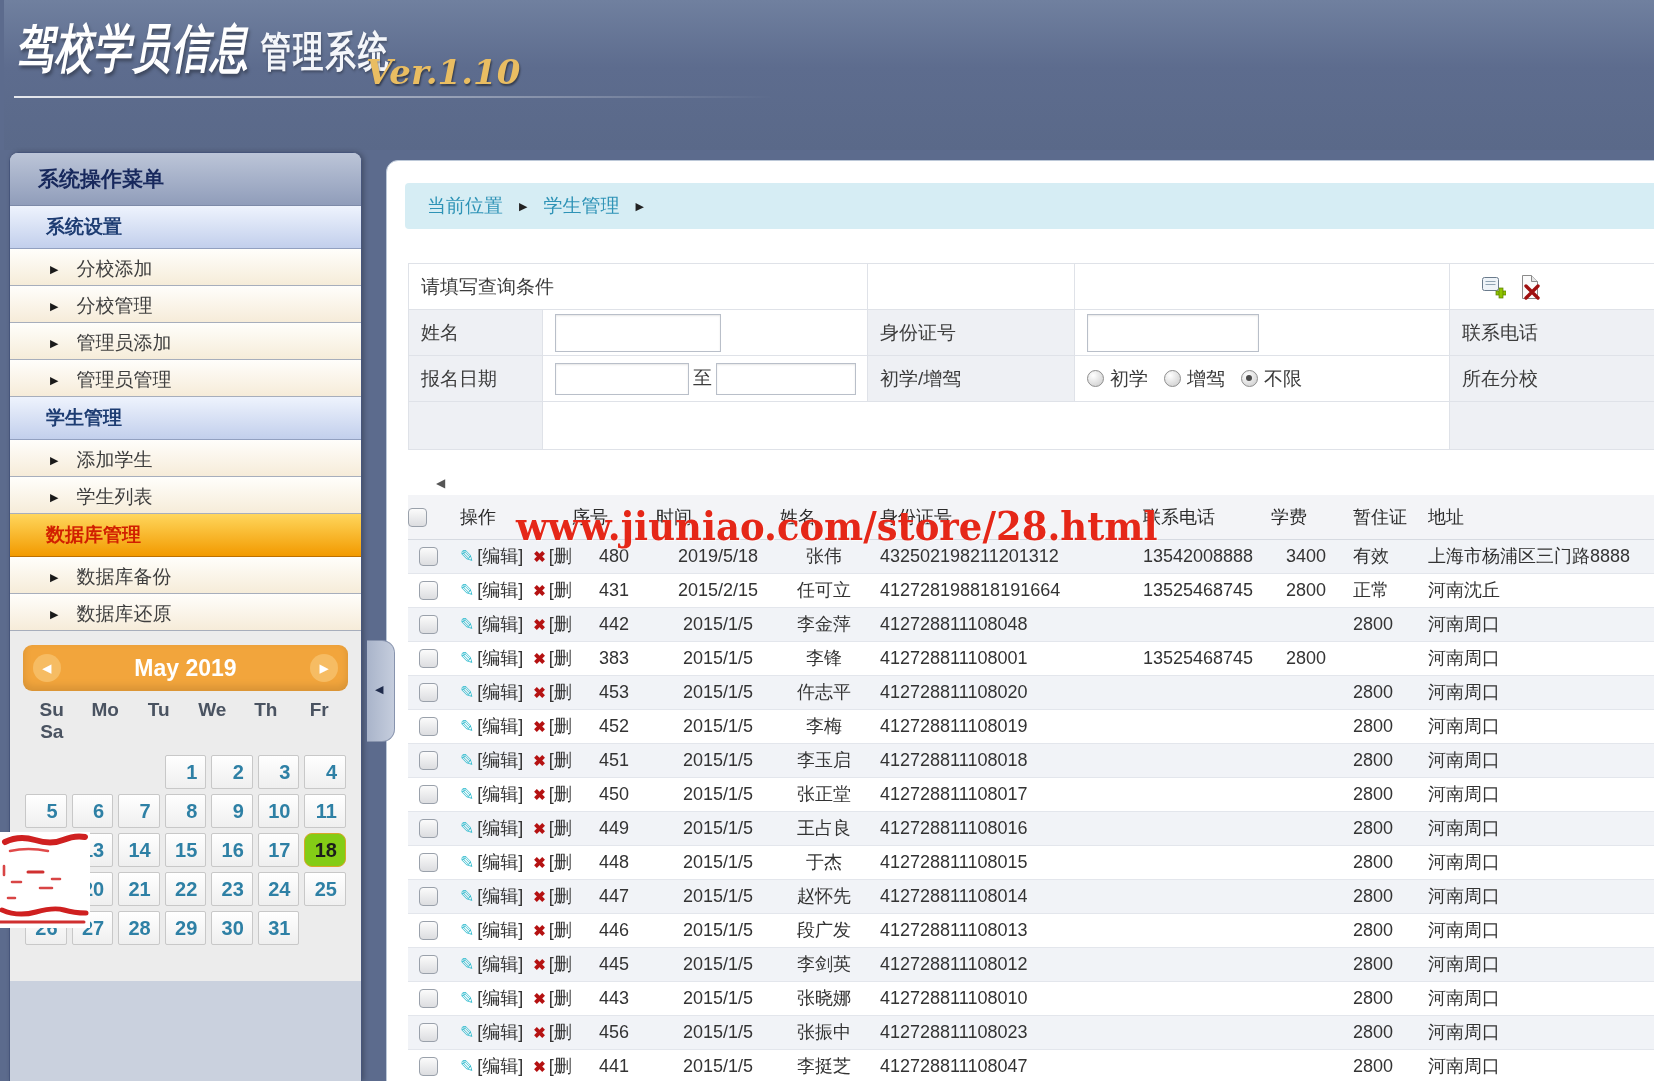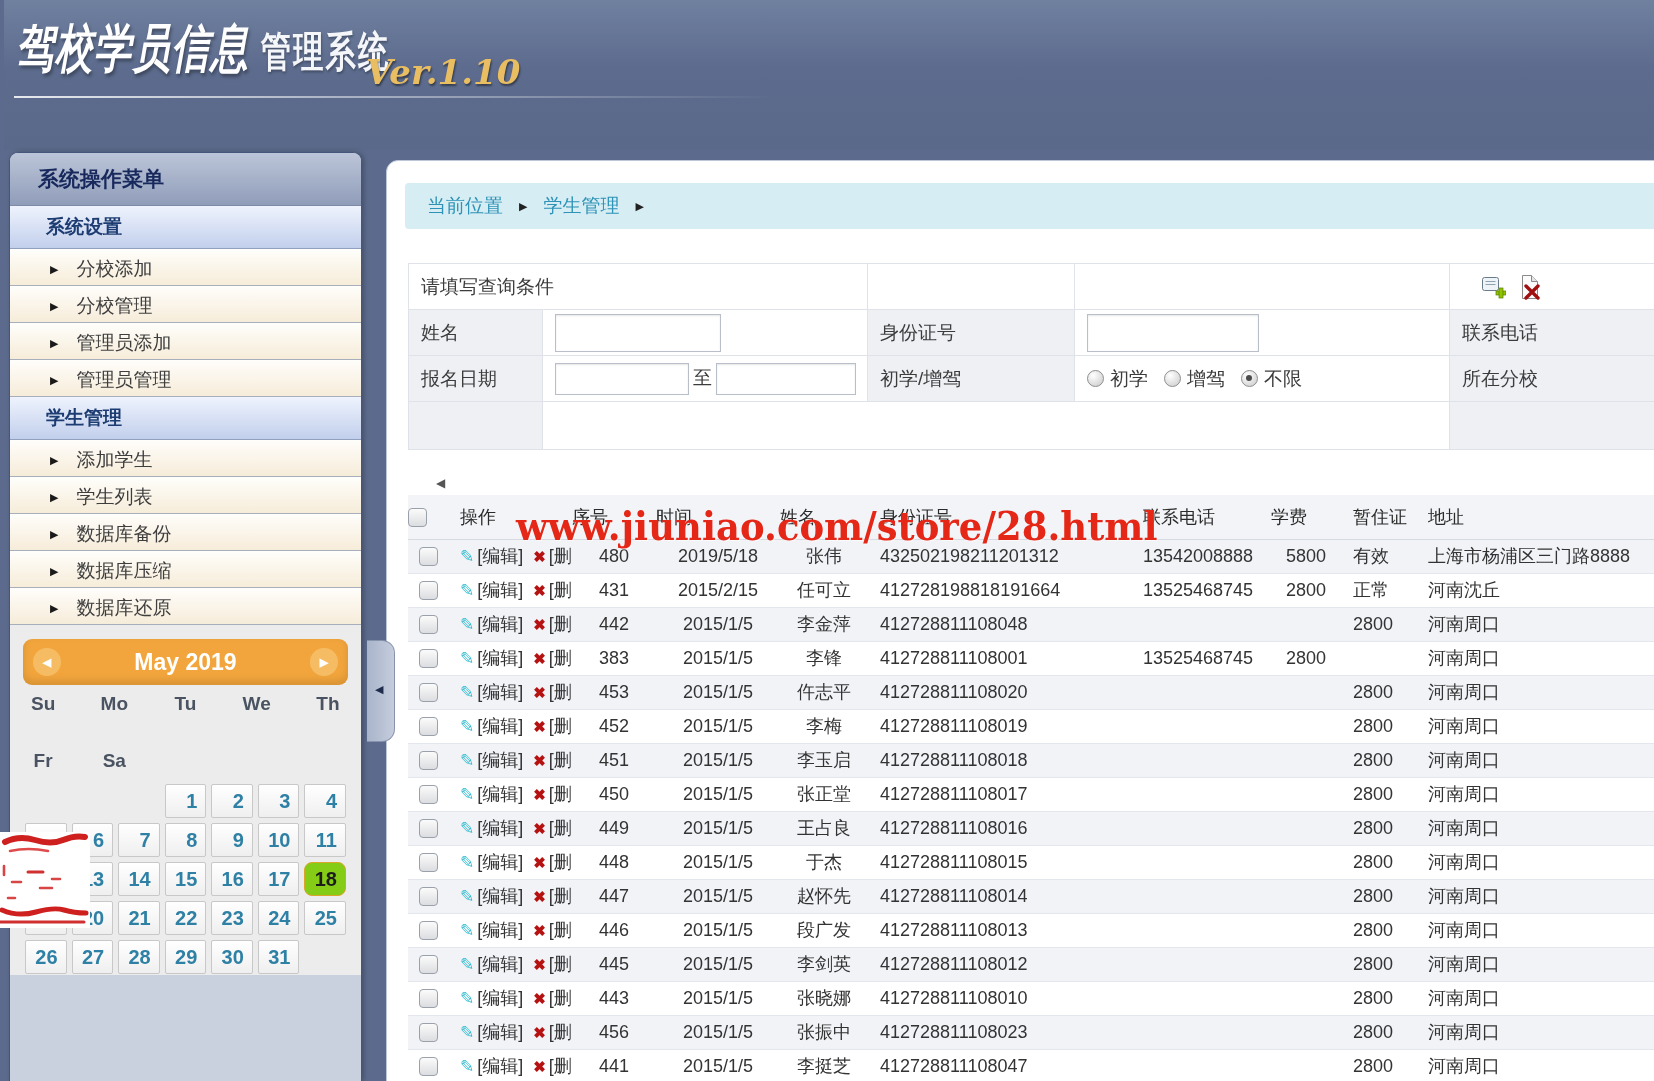--- a/index.html
+++ b/index.html
@@ -32,21 +32,21 @@
     border-bottom:1px solid #a7aebc;color:#3e3e3e;font-size:19px;padding-left:40px;cursor:pointer;box-sizing:border-box;}
   .tri{font-size:11px;color:#1a1a1a;margin-right:18px;vertical-align:2px;}
   
   .calwrap{background:#ececec;padding:14px 9px 14px;height:322px;}
   .cal-head{height:46px;background:#f2a53c;border-radius:9px;margin:0 4px 8px;position:relative;
     text-align:center;color:#fff;font-size:23px;font-weight:bold;line-height:46px;
     box-shadow:inset 0 -4px 8px rgba(0,0,0,.12);}
   .cal-btn{position:absolute;top:9px;width:28px;height:28px;border-radius:50%;background:#f6bc63;
     color:#fff;font-size:11px;line-height:28px;text-align:center;cursor:pointer;}
   .cal-btn.prev{left:10px}.cal-btn.next{right:10px}
-  .dnames{display:grid;grid-template-columns:repeat(5,1fr);padding:0 6px;margin:6px 0 12px;gap:35px;}
+  .dnames{display:grid;grid-template-columns:repeat(6,1fr);padding:0 6px;margin:6px 0 12px;}
   .dname{text-align:center;font-weight:bold;font-size:19px;color:#4a5361;}
   .cgrid{display:grid;grid-template-columns:repeat(7,1fr);gap:5px;padding:0 6px;}
   .dcell{height:34px;background:linear-gradient(#ffffff,#efefef);border:1px solid #c8c8c8;
     border-radius:2px;text-align:right;padding-right:8px;font-size:20px;font-weight:bold;
     color:#2e80a5;line-height:33px;box-sizing:border-box;cursor:pointer;}
   .dcell.empty{background:transparent;border:none;cursor:default;}
   .dcell.sel{background:#84cc16;border-color:#d9a62a;color:#1c1c1c;border-radius:8px;}
   
   .tab{position:absolute;left:367px;top:640px;width:27px;height:100px;
     background:linear-gradient(90deg,#a9b4ca,#c5cddd);border:1px solid #8793ad;border-left:none;
@@ -118,22 +118,22 @@
   <div class="side-title">系统操作菜单</div>
   <div id="menu">
       <div class="sec blue">系统设置</div>
       <div class="mitem"><span class="tri">▶</span><span>分校添加</span></div>
       <div class="mitem"><span class="tri">▶</span><span>分校管理</span></div>
       <div class="mitem"><span class="tri">▶</span><span>管理员添加</span></div>
       <div class="mitem"><span class="tri">▶</span><span>管理员管理</span></div>
       <div class="sec blue">学生管理</div>
       <div class="mitem"><span class="tri">▶</span><span>添加学生</span></div>
       <div class="mitem"><span class="tri">▶</span><span>学生列表</span></div>
+      <div class="sec orange">数据库管理</div>
       <div class="mitem"><span class="tri">▶</span><span>数据库备份</span></div>
-      <div class="mitem"><span class="tri">▶</span><span>数据库压缩</span></div>
       <div class="mitem"><span class="tri">▶</span><span>数据库还原</span></div>
     </div>
   <div class="calwrap">
     <div class="cal-head">
       <span class="cal-btn prev">◀</span>
       <span>May 2019</span>
       <span class="cal-btn next">▶</span>
     </div>
     <div class="dnames" id="dnames">
         <span class="dname">Su</span>
@@ -285,21 +285,21 @@
     </thead>
     <tbody id="tbody">
         <tr class="odd">
           <td class="c-cb"><span class="cb"></span></td>
           <td class="c-op"><span class="pencil">✎</span><a class="lnk">[编辑]</a><span class="xmark">✖</span><a class="lnk">[删除]</a></td>
           <td class="c-no">480</td>
           <td class="c-date">2019/5/18</td>
           <td class="c-name">张伟</td>
           <td class="c-id">432502198211201312</td>
           <td class="c-ph">13542008888</td>
-          <td class="c-fee">5800</td>
+          <td class="c-fee">3400</td>
           <td class="c-pm">有效</td>
           <td class="c-ad">上海市杨浦区三门路8888</td>
         </tr>
         <tr class="even">
           <td class="c-cb"><span class="cb"></span></td>
           <td class="c-op"><span class="pencil">✎</span><a class="lnk">[编辑]</a><span class="xmark">✖</span><a class="lnk">[删除]</a></td>
           <td class="c-no">431</td>
           <td class="c-date">2015/2/15</td>
           <td class="c-name">任可立</td>
           <td class="c-id">412728198818191664</td>

